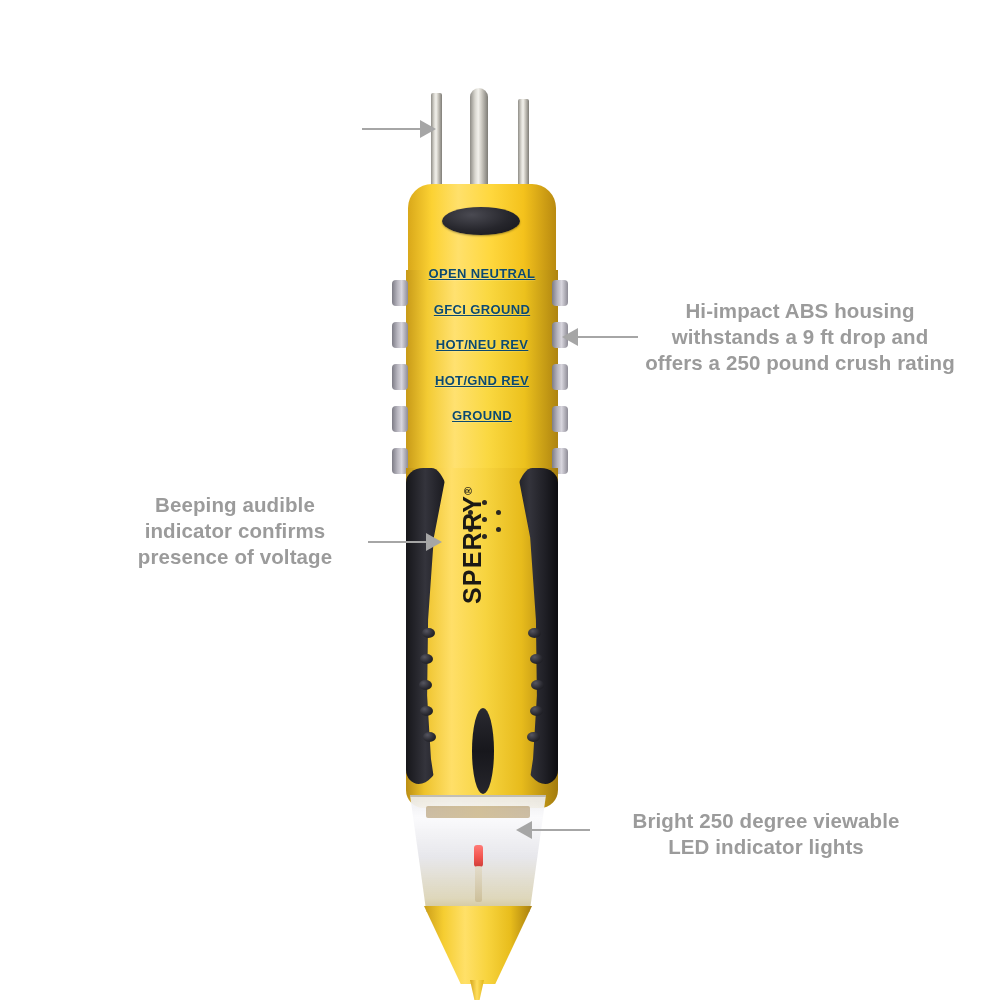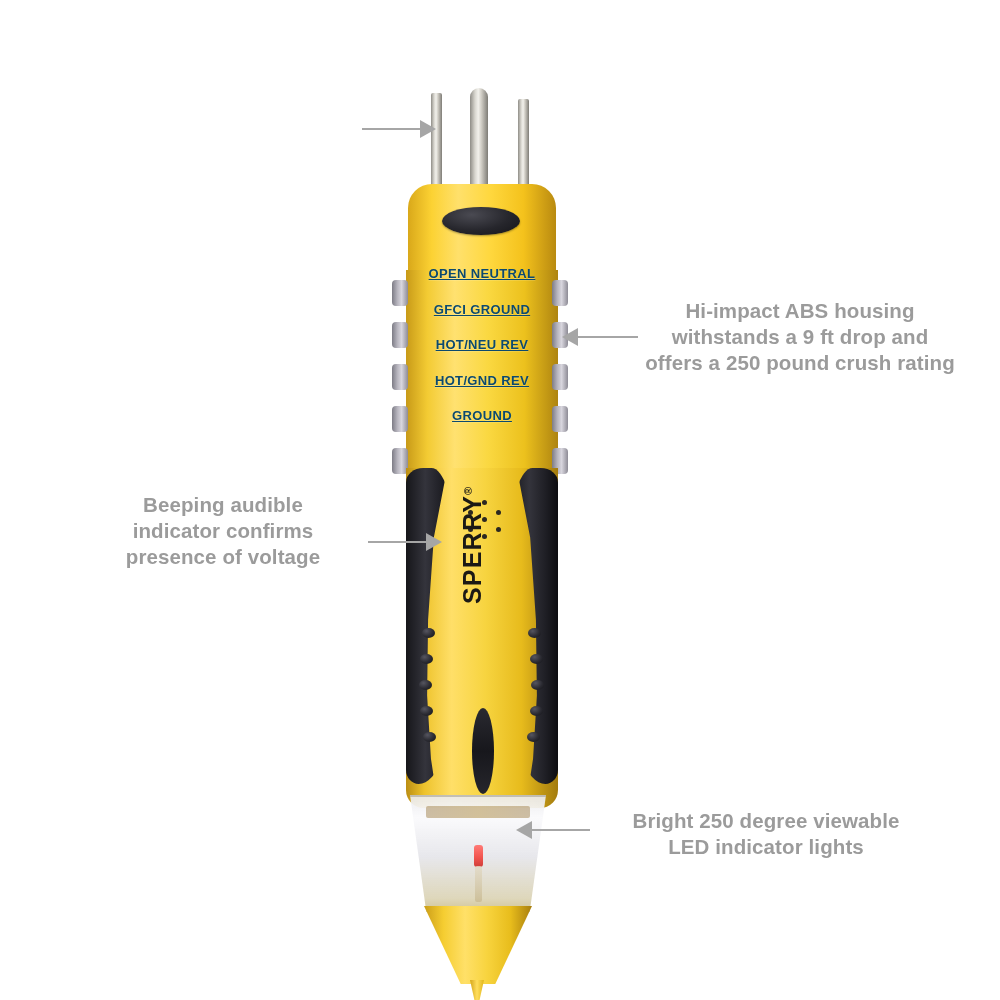--- a/index.html
+++ b/index.html
@@ -323,21 +323,21 @@
 
   <div class="leader" style="left:362px; top:128px; width:60px;"></div>
   <div class="arrow r" style="left:420px; top:120px;"></div>
 
   <div class="callout right" style="left:610px; top:298px; width:380px;">Hi-impact ABS housing
 withstands a 9 ft drop and
 offers a 250 pound crush rating</div>
   <div class="leader" style="left:578px; top:336px; width:60px;"></div>
   <div class="arrow l" style="left:562px; top:328px;"></div>
 
-  <div class="callout center" style="left:103px; top:492px; width:240px;">Beeping audible
+  <div class="callout center" style="left:115px; top:492px; width:240px;">Beeping audible
 indicator confirms
 presence of voltage</div>
   <div class="leader" style="left:368px; top:541px; width:60px;"></div>
   <div class="arrow r" style="left:426px; top:533px;"></div>
 
   <div class="callout right" style="left:596px; top:808px; width:340px;">Bright 250 degree viewable
 LED indicator lights</div>
   <div class="leader" style="left:532px; top:829px; width:58px;"></div>
   <div class="arrow l" style="left:516px; top:821px;"></div>
 

